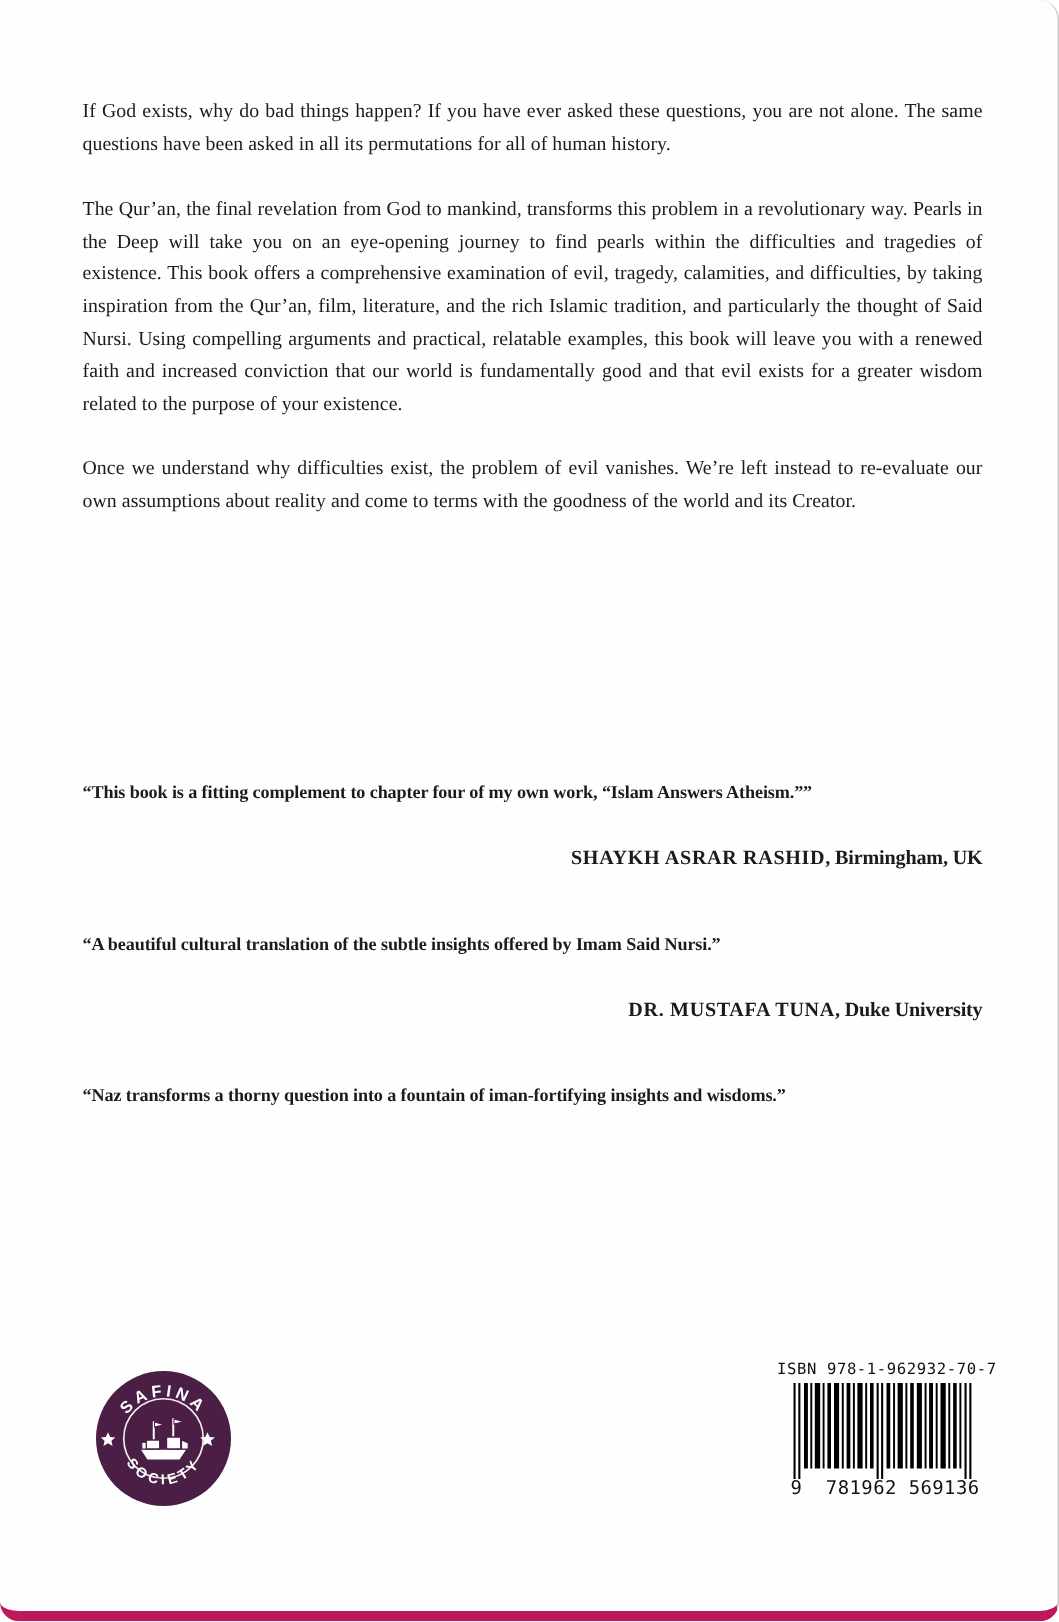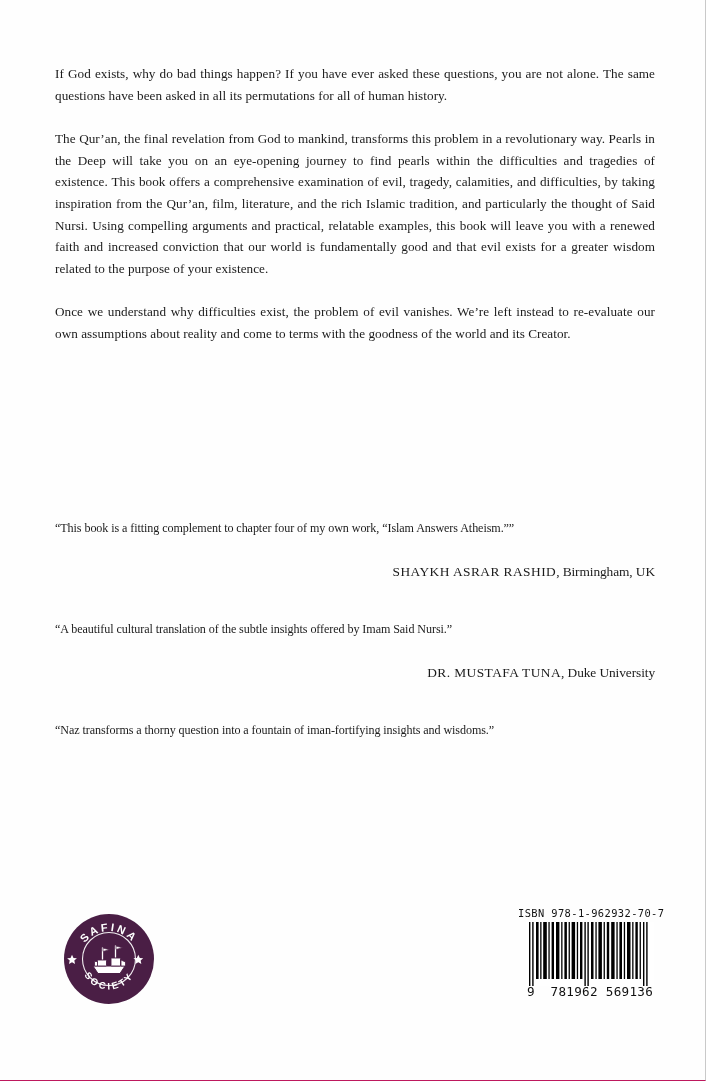--- a/index.html
+++ b/index.html
@@ -11,22 +11,23 @@
     font-family: "Liberation Serif", "DejaVu Serif", serif;
   }
 
   #page {
     position: relative;
     width: 706px;
     height: 1081px;
     background: #fefefe;
     box-sizing: border-box;
     border-right: 1px solid #c9c9c9;
-    border-bottom: 1px solid #be185d;
+    border-bottom: 7px solid #be185d;
     overflow: hidden;
+    border-radius: 13px;
   }
 
   
   .blurb {
     position: absolute;
     left: 55px;
     top: 63px;
     width: 600px;
   }
   .blurb p {
@@ -42,20 +43,21 @@
 
   
   .endorsements {
     position: absolute;
     left: 55px;
     top: 520px;
     width: 600px;
   }
   .endorsement {
     margin-bottom: 41px;
+    font-weight: bold;
   }
   .endorsement:last-child { margin-bottom: 0; }
 
   .quote-text {
     font-size: 12.1px;
     line-height: 17px;
     color: #1b1b1b;
     text-align: left;
     letter-spacing: -0.08px;
   }

